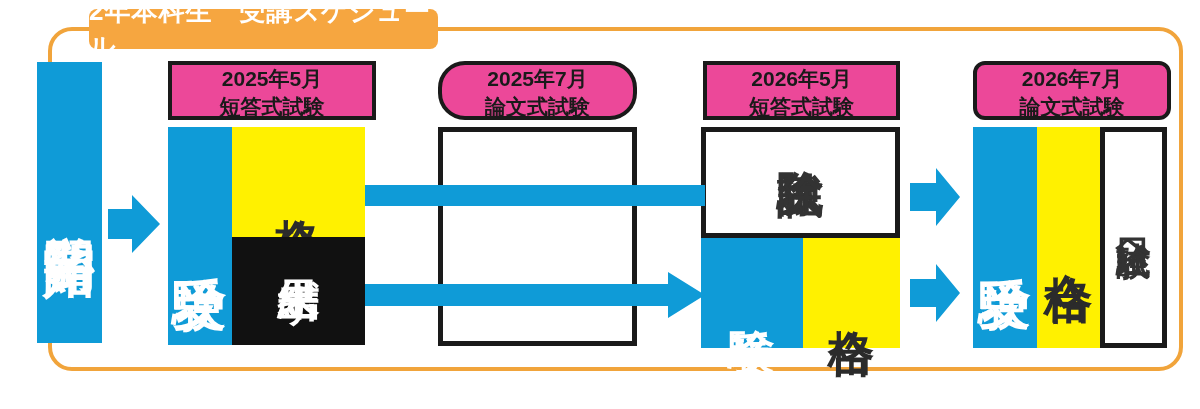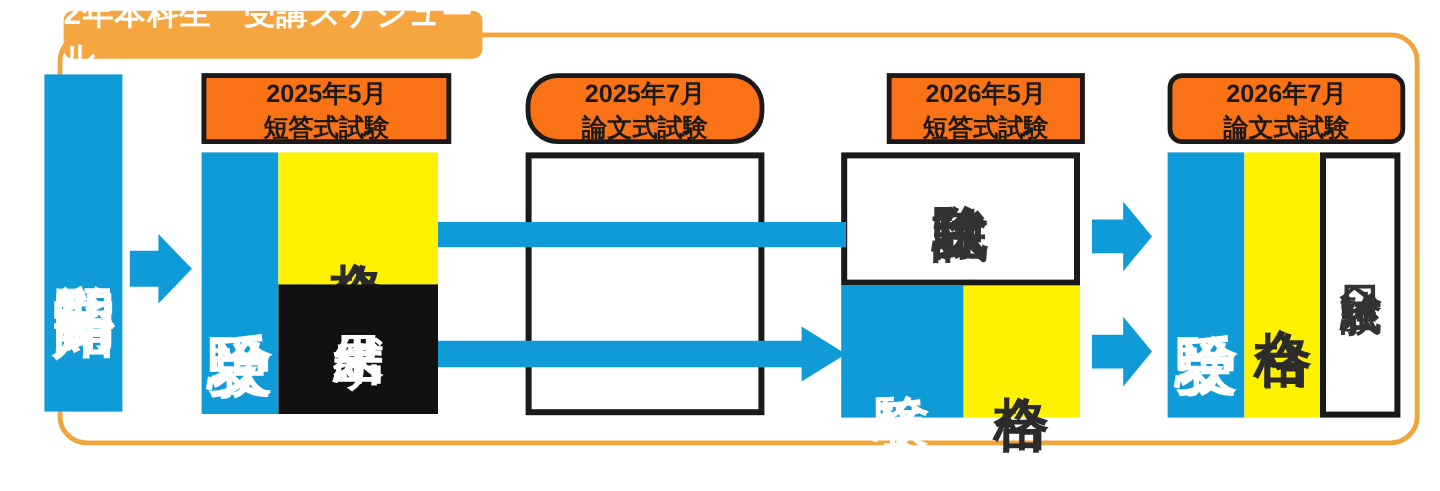--- a/index.html
+++ b/index.html
@@ -1,22 +1,22 @@
 <!DOCTYPE html>
 <html><head>
 <meta charset="utf-8">
 <style>
   html,body{margin:0;padding:0;background:#ffffff;}
   body{font-family:"Liberation Sans","DejaVu Sans",sans-serif;}
   .stage{position:relative;width:1200px;height:409px;background:#ffffff;overflow:hidden;}
   .abs{position:absolute;box-sizing:border-box;}
   .outer-border{border:4px solid #F1A43B;border-radius:24px;z-index:0;}
   .badge{background:#F6A640;border-radius:8px;color:#ffffff;font-weight:bold;font-size:26px;
-         display:flex;align-items:center;justify-content:flex-end;z-index:6;letter-spacing:1px;}
-  .gray-header{background:#f97316;border:4px solid #1a1a1a;color:#1a1a1a;font-weight:bold;
+         display:flex;align-items:center;justify-content:flex-end;z-index:6;letter-spacing:1px;margin-left:36px;}
+  .gray-header{background:#ec4899;border:4px solid #1a1a1a;color:#1a1a1a;font-weight:bold;
          font-size:21px;line-height:1.32;text-align:center;display:flex;flex-direction:column;
          align-items:center;justify-content:space-between;z-index:2;}
   .blue-block{background:#0F9BD7;z-index:2;display:flex;align-items:center;justify-content:center;}
   .yellow-block{background:#FFF100;z-index:2;display:flex;align-items:center;justify-content:center;}
   .black-block{background:#111111;z-index:2;display:flex;align-items:center;justify-content:center;}
   .white-box{background:#ffffff;border:5px solid #1a1a1a;z-index:2;display:flex;align-items:center;justify-content:center;}
   .vtext{writing-mode:vertical-rl;text-orientation:upright;font-weight:bold;line-height:1.2;}
   .t-white{color:#ffffff;}
   .t-dark{color:#2b2b2b;}
   .bar{background:#0F9BD7;z-index:3;}
@@ -42,21 +42,21 @@
   </svg>
 
   <div class="abs gray-header" style="left:168px;top:61px;width:208px;height:59px;">
     <div>2025年5月</div>
     <div>短答式試験</div>
   </div>
   <div class="abs gray-header" style="left:438px;top:61px;width:199px;height:59px;border-radius:27px;">
     <div>2025年7月</div>
     <div>論文式試験</div>
   </div>
-  <div class="abs gray-header" style="left:703px;top:61px;width:165px;height:59px;margin-left:36px;">
+  <div class="abs gray-header" style="left:703px;top:61px;width:197px;height:59px;">
     <div>2026年5月</div>
     <div>短答式試験</div>
   </div>
   <div class="abs gray-header" style="left:973px;top:61px;width:198px;height:59px;border-radius:12px;">
     <div>2026年7月</div>
     <div>論文式試験</div>
   </div>
 
   <div class="abs blue-block" style="left:168px;top:127px;width:64px;height:218px;">
     <span class="vtext t-white" style="font-size:54px;letter-spacing:3px;">受験</span>

